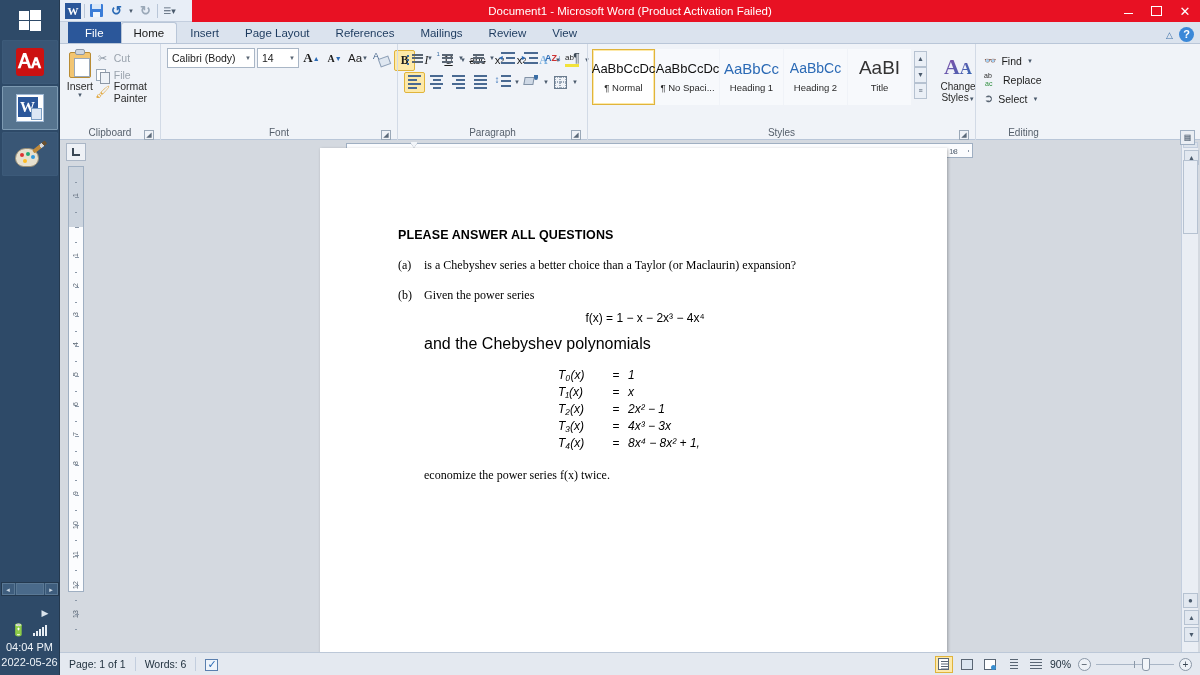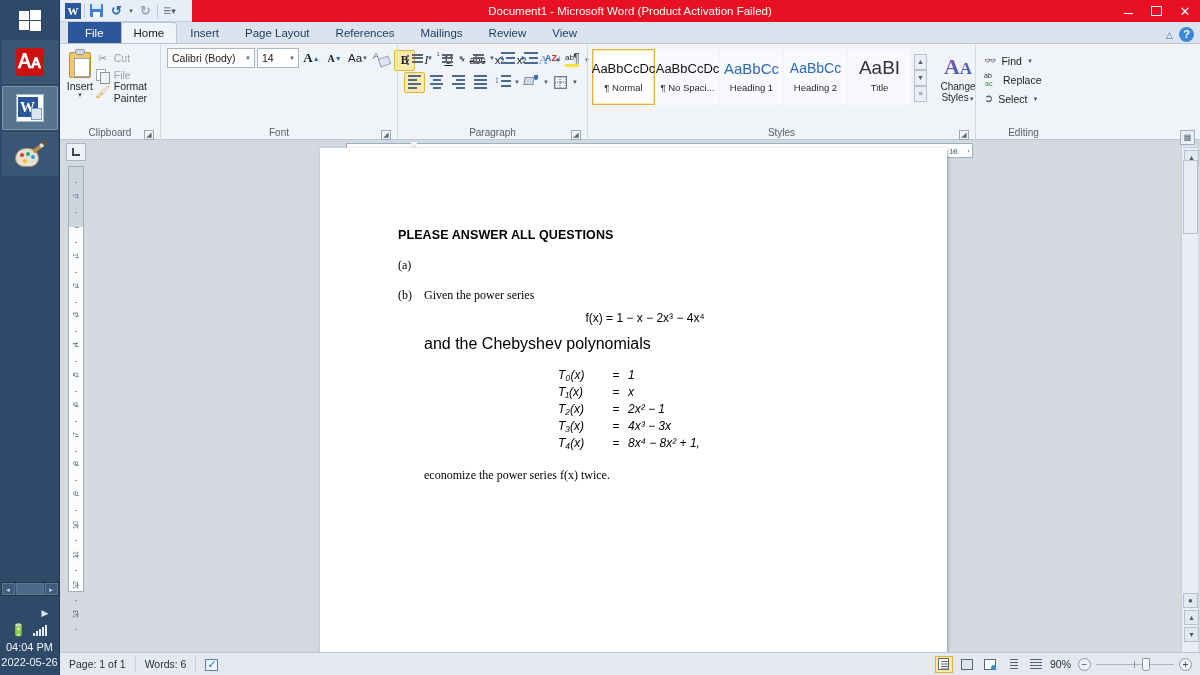--- a/index.html
+++ b/index.html
@@ -262,21 +262,21 @@
   .linespace-ico:before{content:'↕';position:absolute;left:0;top:-1px;font-size:10px;color:#2b6ab5;}
   .indent-ico { position:relative; width:15px;height:13px;}
   .indent-ico i{position:absolute;right:0;height:2px;width:9px;background:#4a6a92;}
   .indent-ico i:nth-child(1){top:0;width:14px;} .indent-ico i:nth-child(2){top:5px;}
   .indent-ico i:nth-child(3){top:10px;width:14px;}
   .indent-ico:before{content:'▸';position:absolute;left:-1px;top:1px;font-size:8px;color:#2b6ab5;}
   .indent-ico.dec:before{content:'◂';}
 
   
   .styles-group { width: 388px; }
-  .style-strip { display:flex; align-items:center; padding-top:2px; }
+  .style-strip { display:flex; align-items:flex-start; padding-top:2px; }
   .style-item {
     width: 63px; height: 56px; display:flex; flex-direction:column; align-items:center;
     justify-content:flex-start; border:1px solid transparent; background:#f7f9fc;
     margin-right:1px; padding-top:4px;
   }
   .style-item.selected { border-color:#e0b43c; background:#fff; box-shadow:0 0 0 1px #fde9a9 inset; }
   .style-prev { height:28px; display:flex; align-items:center; font-size:13px; color:#111; white-space:nowrap; overflow:hidden;}
   .style-prev.h1 { color:#2b6ab5; font-size:15px; }
   .style-prev.h2 { color:#2b6ab5; font-size:14px; }
   .style-prev.title { color:#333; font-size:19px; font-weight:300; }
@@ -900,20 +900,21 @@
       </div>
 
       <div class="page">
         <div class="doc-body">
           <div class="doc-h">PLEASE ANSWER ALL QUESTIONS</div>
 
           <div class="q-block">
             <div class="q-row">
               <div class="q-lbl">(a)</div>
               <div class="q-txt">
+                <div>is a Chebyshev series a better choice than a Taylor (or Maclaurin) expansion?</div>
               </div>
             </div>
           </div>
 
           <div class="q-block">
             <div class="q-row">
               <div class="q-lbl">(b)</div>
               <div class="q-txt">Given the power series</div>
             </div>
           </div>

